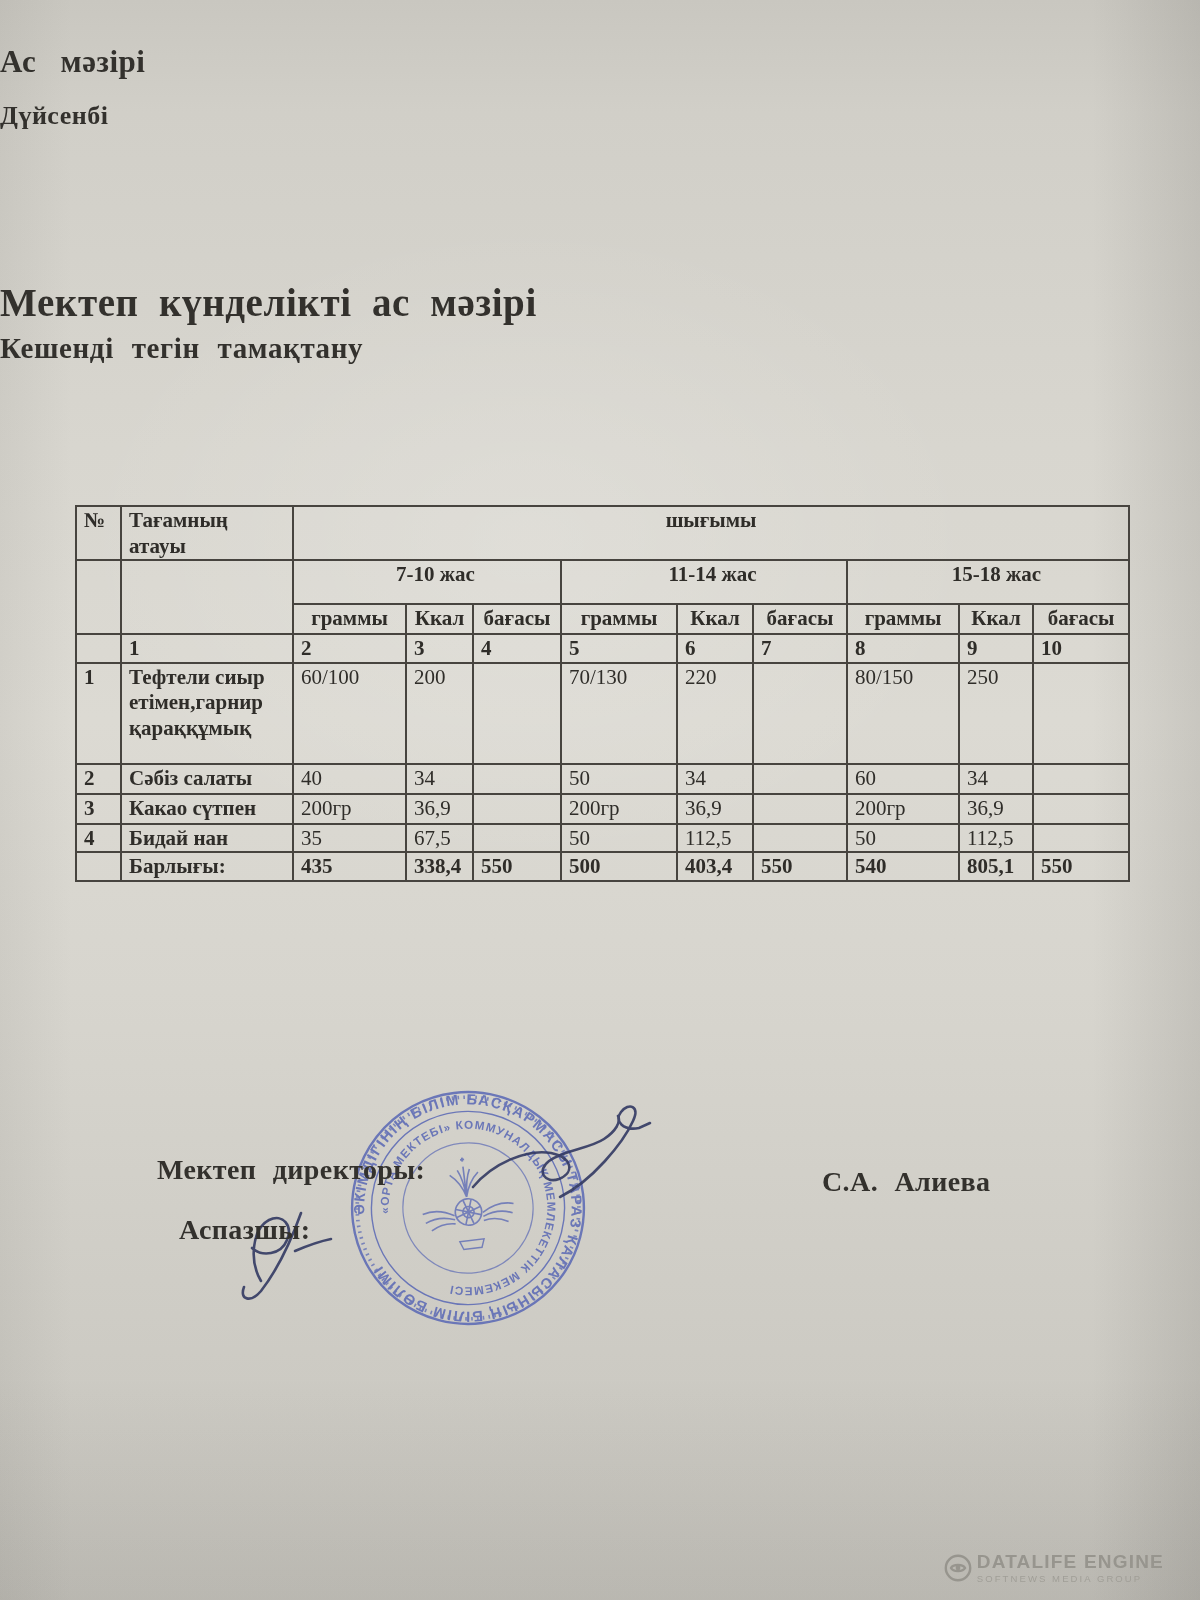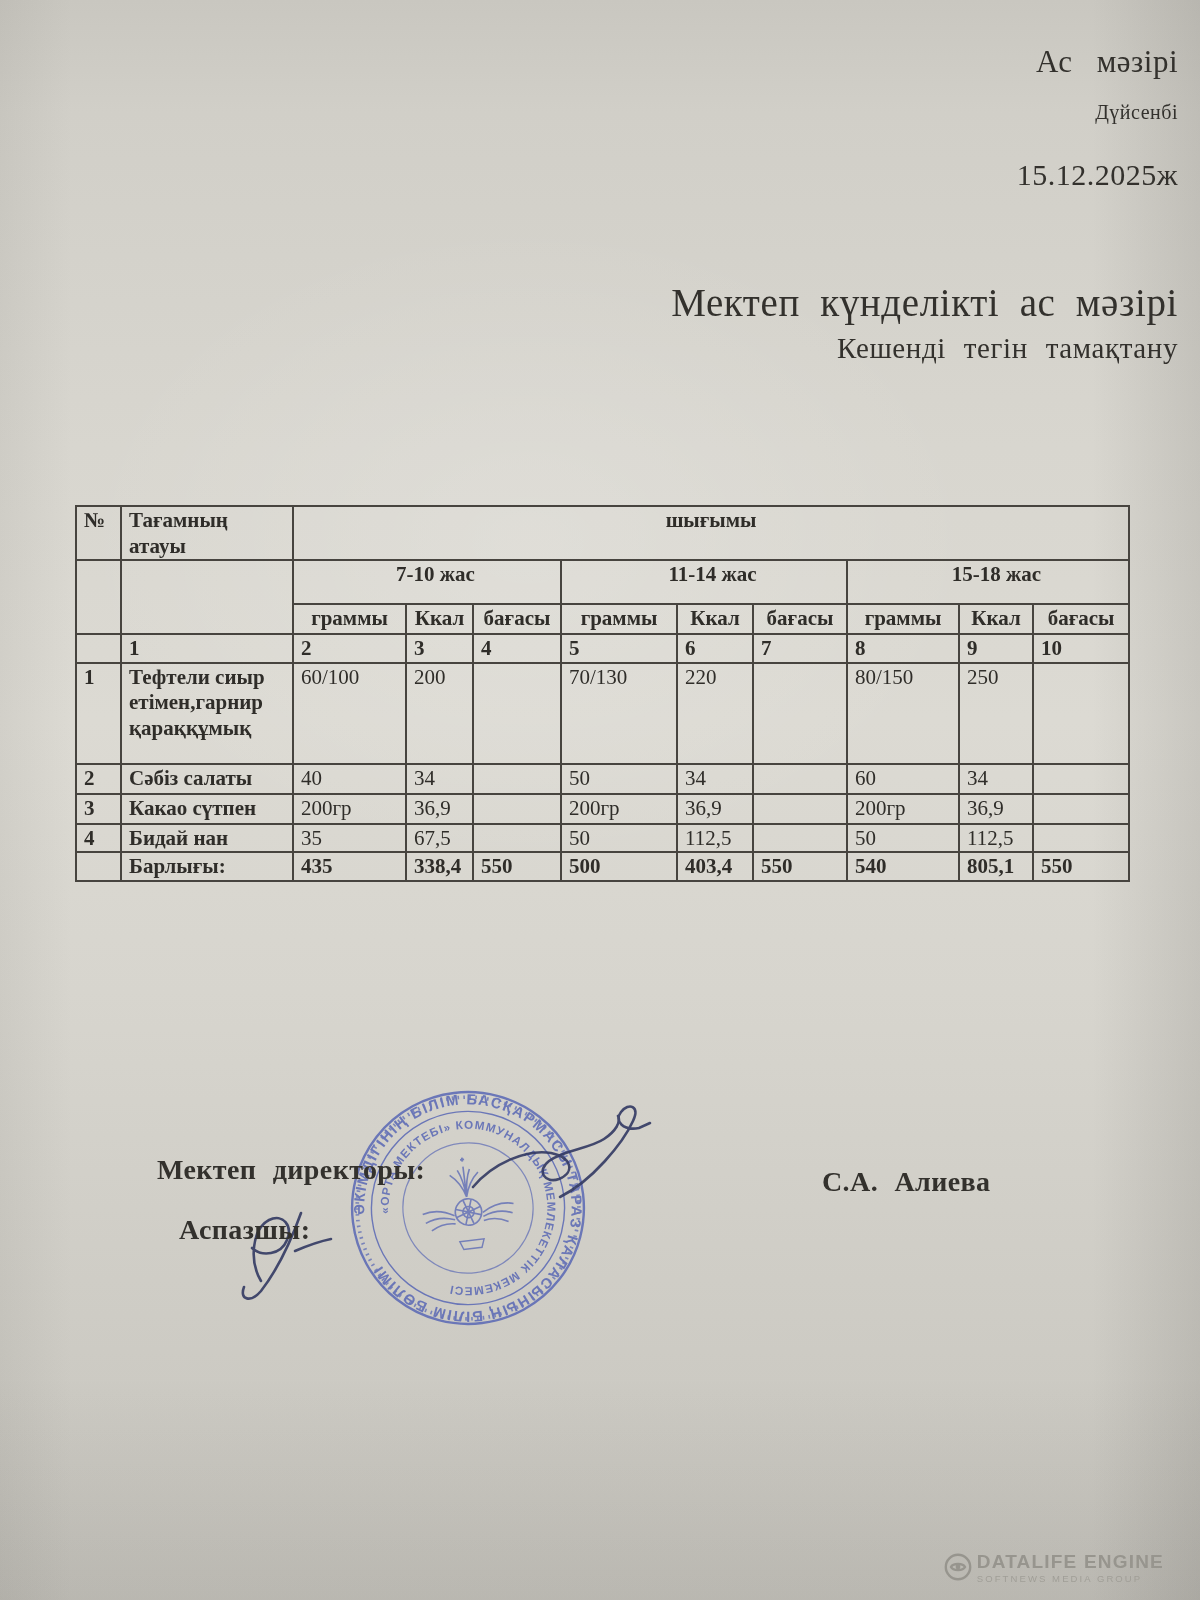--- a/index.html
+++ b/index.html
@@ -14,23 +14,23 @@
     background:linear-gradient(180deg,#c9c7c0 0%, #d1cfc8 7%, #d8d6cf 28%, #dcdad3 45%, #d7d5ce 62%, #cfcdc6 80%, #c6c4bd 100%);
   }
   .paper::before{
     content:""; position:absolute; inset:0; pointer-events:none;
     background:
       radial-gradient(ellipse 700px 500px at 44% 34%, rgba(255,255,255,.16), rgba(255,255,255,0) 65%),
       linear-gradient(90deg, rgba(90,88,82,.08) 0%, rgba(0,0,0,0) 6% 91%, rgba(70,68,64,.13) 100%),
       linear-gradient(180deg, rgba(0,0,0,0) 86%, rgba(75,73,69,.10) 100%);
   }
   
-  .title-line{ position:absolute; left:0; width:1178px; text-align:right; font-weight:normal; }
+  .title-line{ position:absolute; left:0; width:1178px; text-align:left; font-weight:bold; }
   .t1{ top:44px;  font-size:31px; word-spacing:16px; letter-spacing:.5px; }
-  .t2{ top:101px; font-size:20px; letter-spacing:.5px; }
+  .t2{ top:101px; font-size:26px; letter-spacing:.5px; }
   .t3{ top:158px; font-size:30px; letter-spacing:.5px; }
   .t4{ top:280px; font-size:39px; word-spacing:10px; letter-spacing:.6px; }
   .t5{ top:332px; font-size:29px; word-spacing:10px; letter-spacing:.6px; }
   
   table.menu{
     position:absolute; left:75px; top:505px; width:1053px;
     border-collapse:collapse; table-layout:fixed;
     font-size:21px; color:#2f2d29;
   }
   table.menu td, table.menu th{
@@ -57,35 +57,34 @@
   
   .stamp{
     position:absolute; left:346px; top:1086px; width:244px; height:244px;
     opacity:.82; transform:rotate(-7deg); pointer-events:none;
   }
   
   .ink{ position:absolute; inset:0; pointer-events:none; }
   
   .watermark{
     position:absolute; right:36px; bottom:16px;
-    display:flex; gap:4px;
+    display:flex; align-items:center; gap:4px;
     color:#97958e; pointer-events:none;
   }
   .wm-text{ display:flex; flex-direction:column; line-height:1.05; font-family:"Liberation Sans",sans-serif; }
   .wm-line1{ font-size:19px; font-weight:bold; letter-spacing:1.2px; }
   .wm-line2{ font-size:9.5px; letter-spacing:2.1px; color:#a09e97; margin-top:2px; }
 </style>
 </head>
 <body>
 
 <div class="paper">
 
   <div class="title-line t1">Ас  мәзірі</div>
   <div class="title-line t2">Дүйсенбі</div>
-  <div class="title-line t3">15.12.2025ж</div>
   <div class="title-line t4">Мектеп  күнделікті  ас  мәзірі</div>
   <div class="title-line t5">Кешенді  тегін  тамақтану</div>
 
   <table class="menu">
     <colgroup>
       <col style="width:45px">
         <col style="width:172px">
       <col style="width:113px">
         <col style="width:67px">
         <col style="width:88px">

